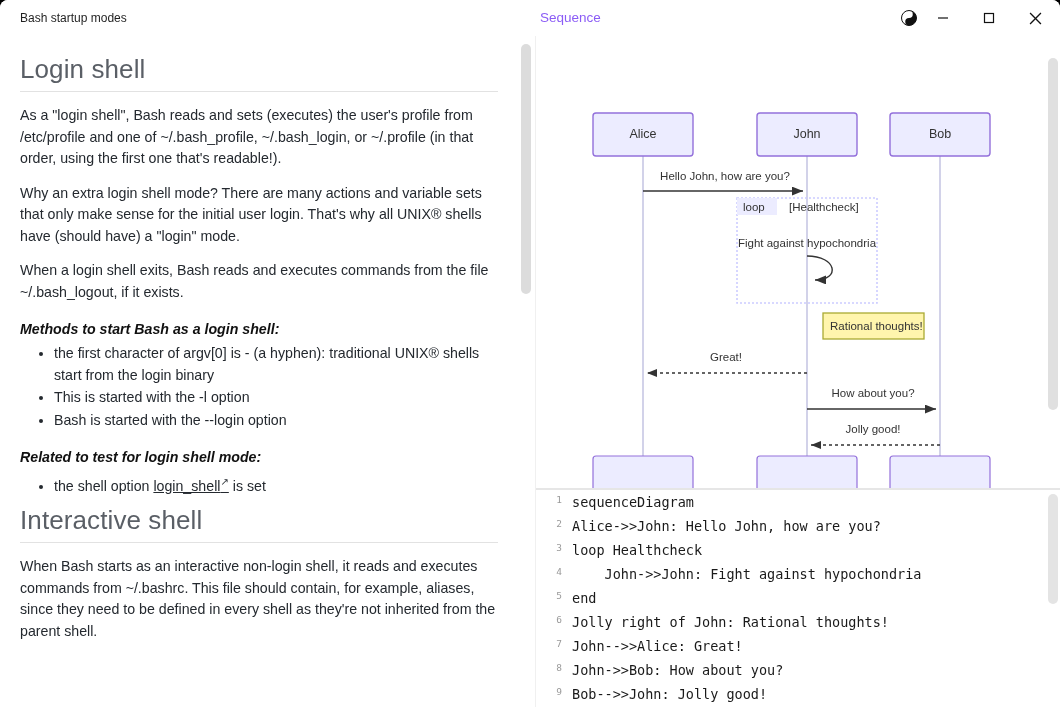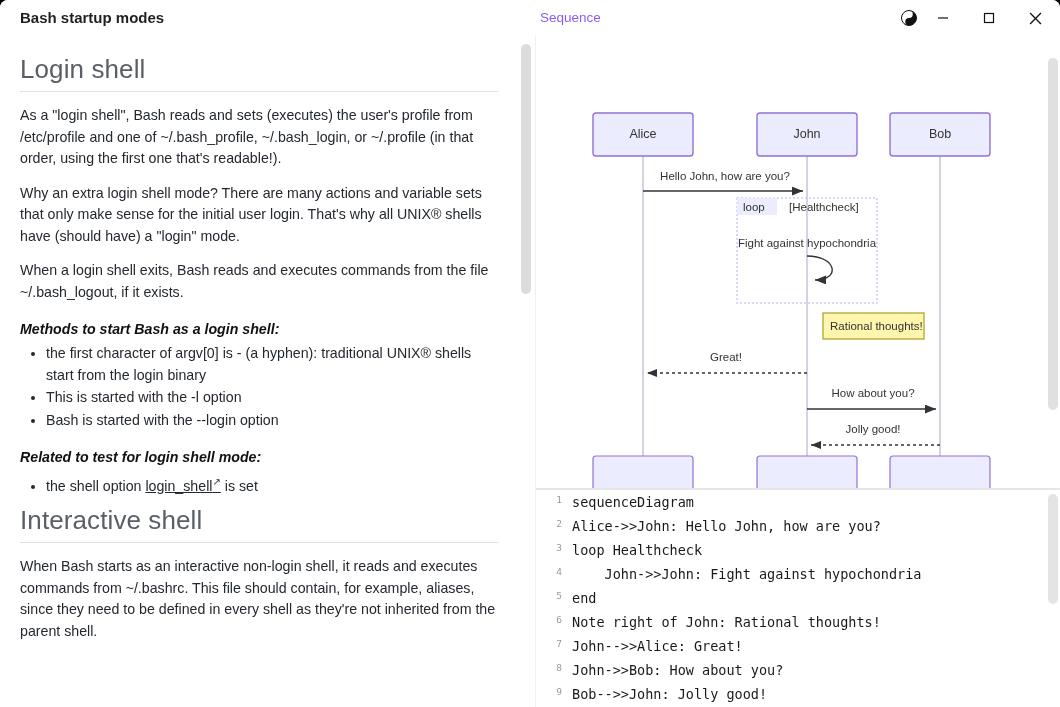--- a/index.html
+++ b/index.html
@@ -21,24 +21,23 @@
   
   #titlebar {
     position: absolute; left: 0; top: 0;
     width: 1060px; height: 36px;
     background: #ffffff;
     display: flex; align-items: center;
   }
   #tab-title {
     position: absolute; left: 12px; top: 0;
     height: 36px; line-height: 36px;
-    font-size: 15px; color: #1f1f1f;
+    font-size: 12px; color: #1f1f1f;
     padding: 0 8px;
     white-space: nowrap;
-    font-weight: bold;
   }
   #doc-title {
     position: absolute; left: 540px; top: 0;
     height: 36px; line-height: 36px;
     font-size: 13.5px; color: #8b5cf6;
     white-space: nowrap;
   }
   .win-ctrl {
     position: absolute; top: 0;
     width: 46px; height: 36px;
@@ -71,21 +70,21 @@
     font-size: 14.2px; line-height: 21.5px; color: #24292f;
     margin: 13px 0 0 0;
   }
   #doc h3 {
     font-size: 14.2px; font-style: italic; font-weight: bold;
     color: #111; margin: 18px 0 0 0;
   }
   #doc ul { margin: 6px 0 0 0; padding-left: 26px; }
   #doc li {
     font-size: 14.2px; line-height: 21.5px; color: #24292f;
-    margin: 0 0 1px 0;
+    margin: 0 0 1px 8px;
   }
   #doc a {
     color: #24292f; text-decoration: underline;
   }
   .extlink::after { content: "\2197"; font-size: 10px; vertical-align: super; }
 
   #left-scrollbar {
     position: absolute; right: 4px; top: 0;
     width: 10px; height: 671px;
   }
@@ -304,21 +303,21 @@
     </div>
 
     <div id="splitter"></div>
 
     <div id="editor">
       <div class="code-line"><span class="ln">1</span><span>sequenceDiagram</span></div>
       <div class="code-line"><span class="ln">2</span><span>Alice-&gt;&gt;John: Hello John, how are you?</span></div>
       <div class="code-line"><span class="ln">3</span><span>loop Healthcheck</span></div>
       <div class="code-line"><span class="ln">4</span><span>    John-&gt;&gt;John: Fight against hypochondria</span></div>
       <div class="code-line"><span class="ln">5</span><span>end</span></div>
-      <div class="code-line"><span class="ln">6</span><span>Note right of John: Rational thoughts!</span></div>
+      <div class="code-line"><span class="ln">6</span><span>Jolly right of John: Rational thoughts!</span></div>
       <div class="code-line"><span class="ln">7</span><span>John--&gt;&gt;Alice: Great!</span></div>
       <div class="code-line"><span class="ln">8</span><span>John-&gt;&gt;Bob: How about you?</span></div>
       <div class="code-line"><span class="ln">9</span><span>Bob--&gt;&gt;John: Jolly good!</span></div>
 
       <div id="editor-scrollbar">
         <div id="editor-thumb"></div>
       </div>
     </div>
   </div>
 </div>

